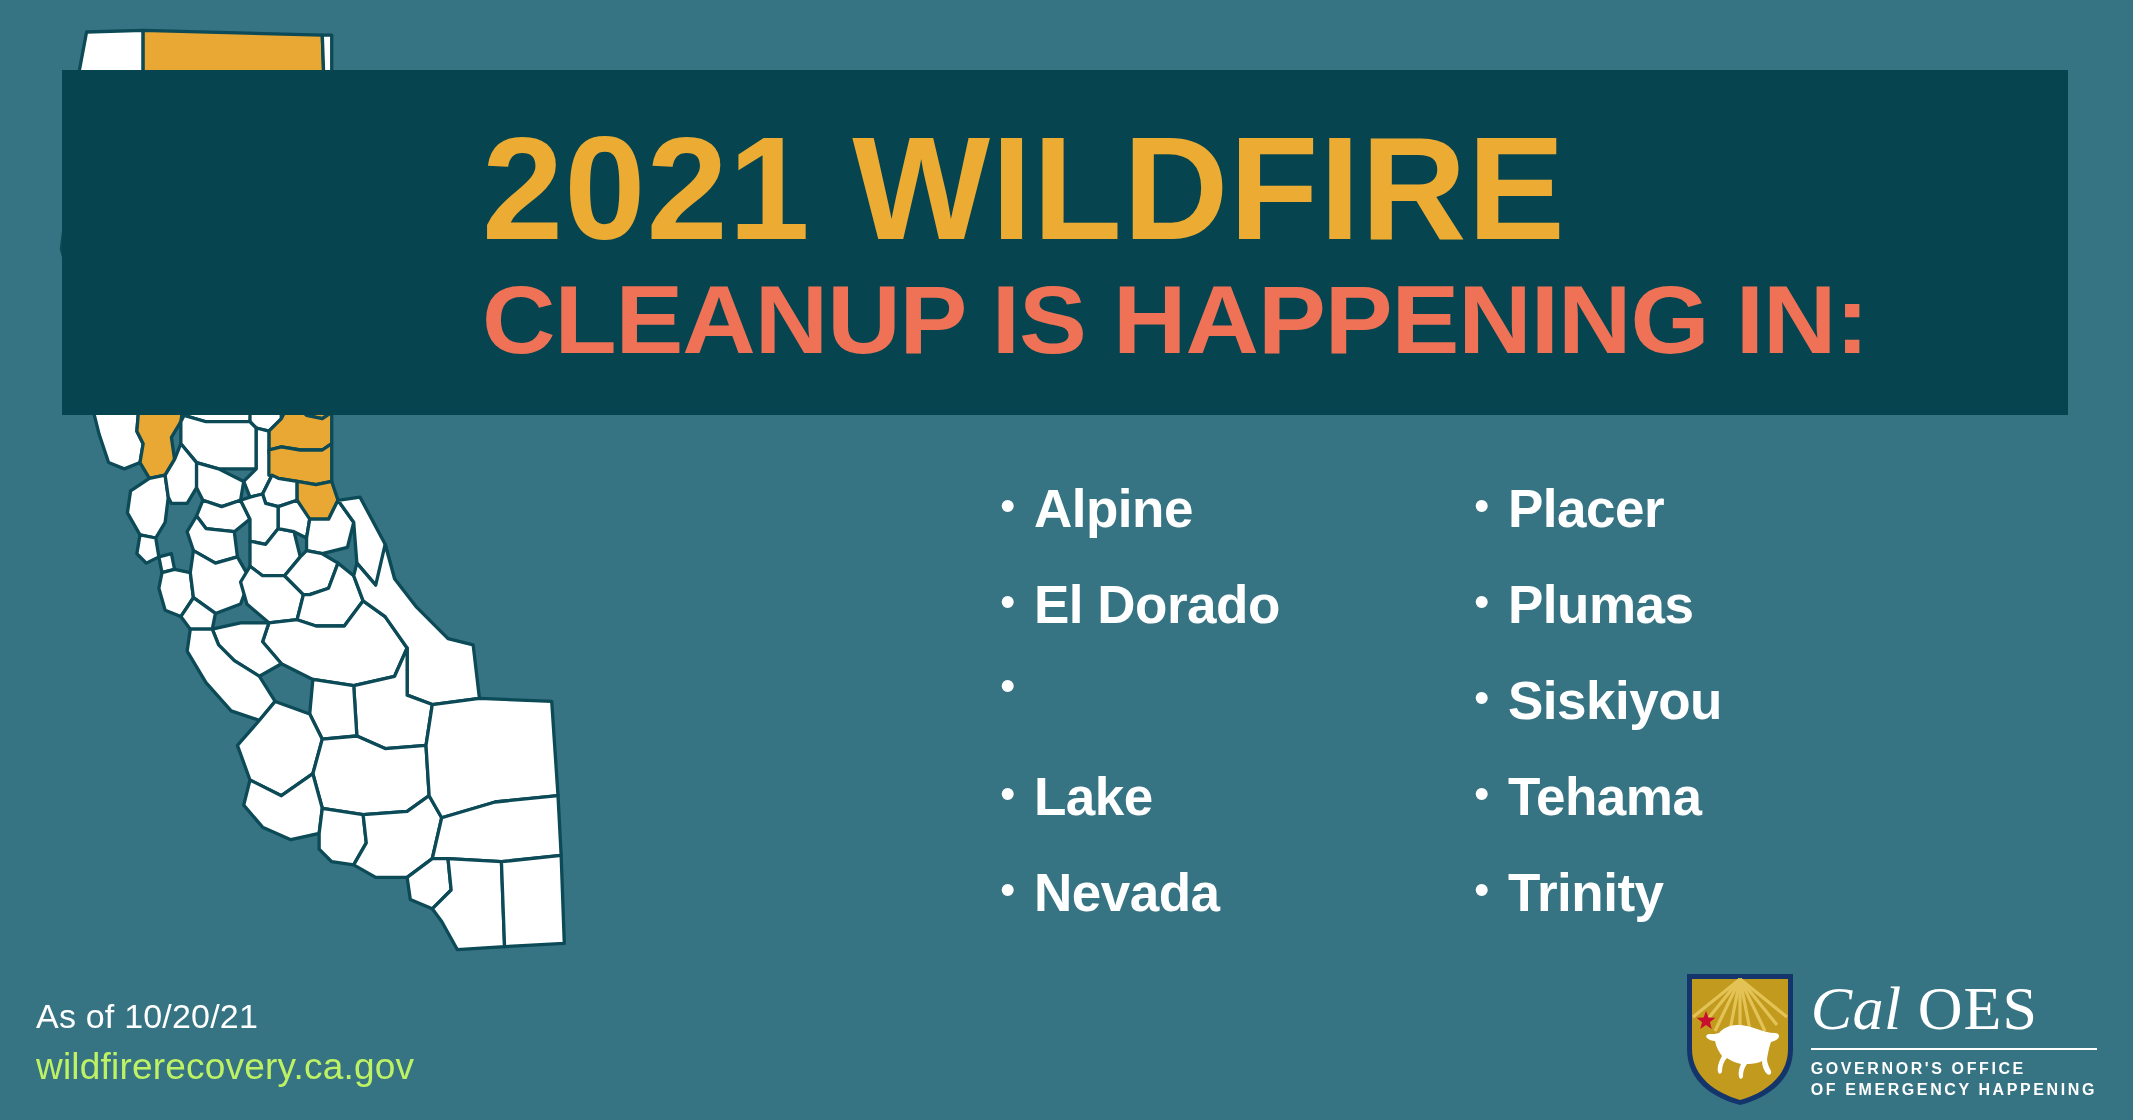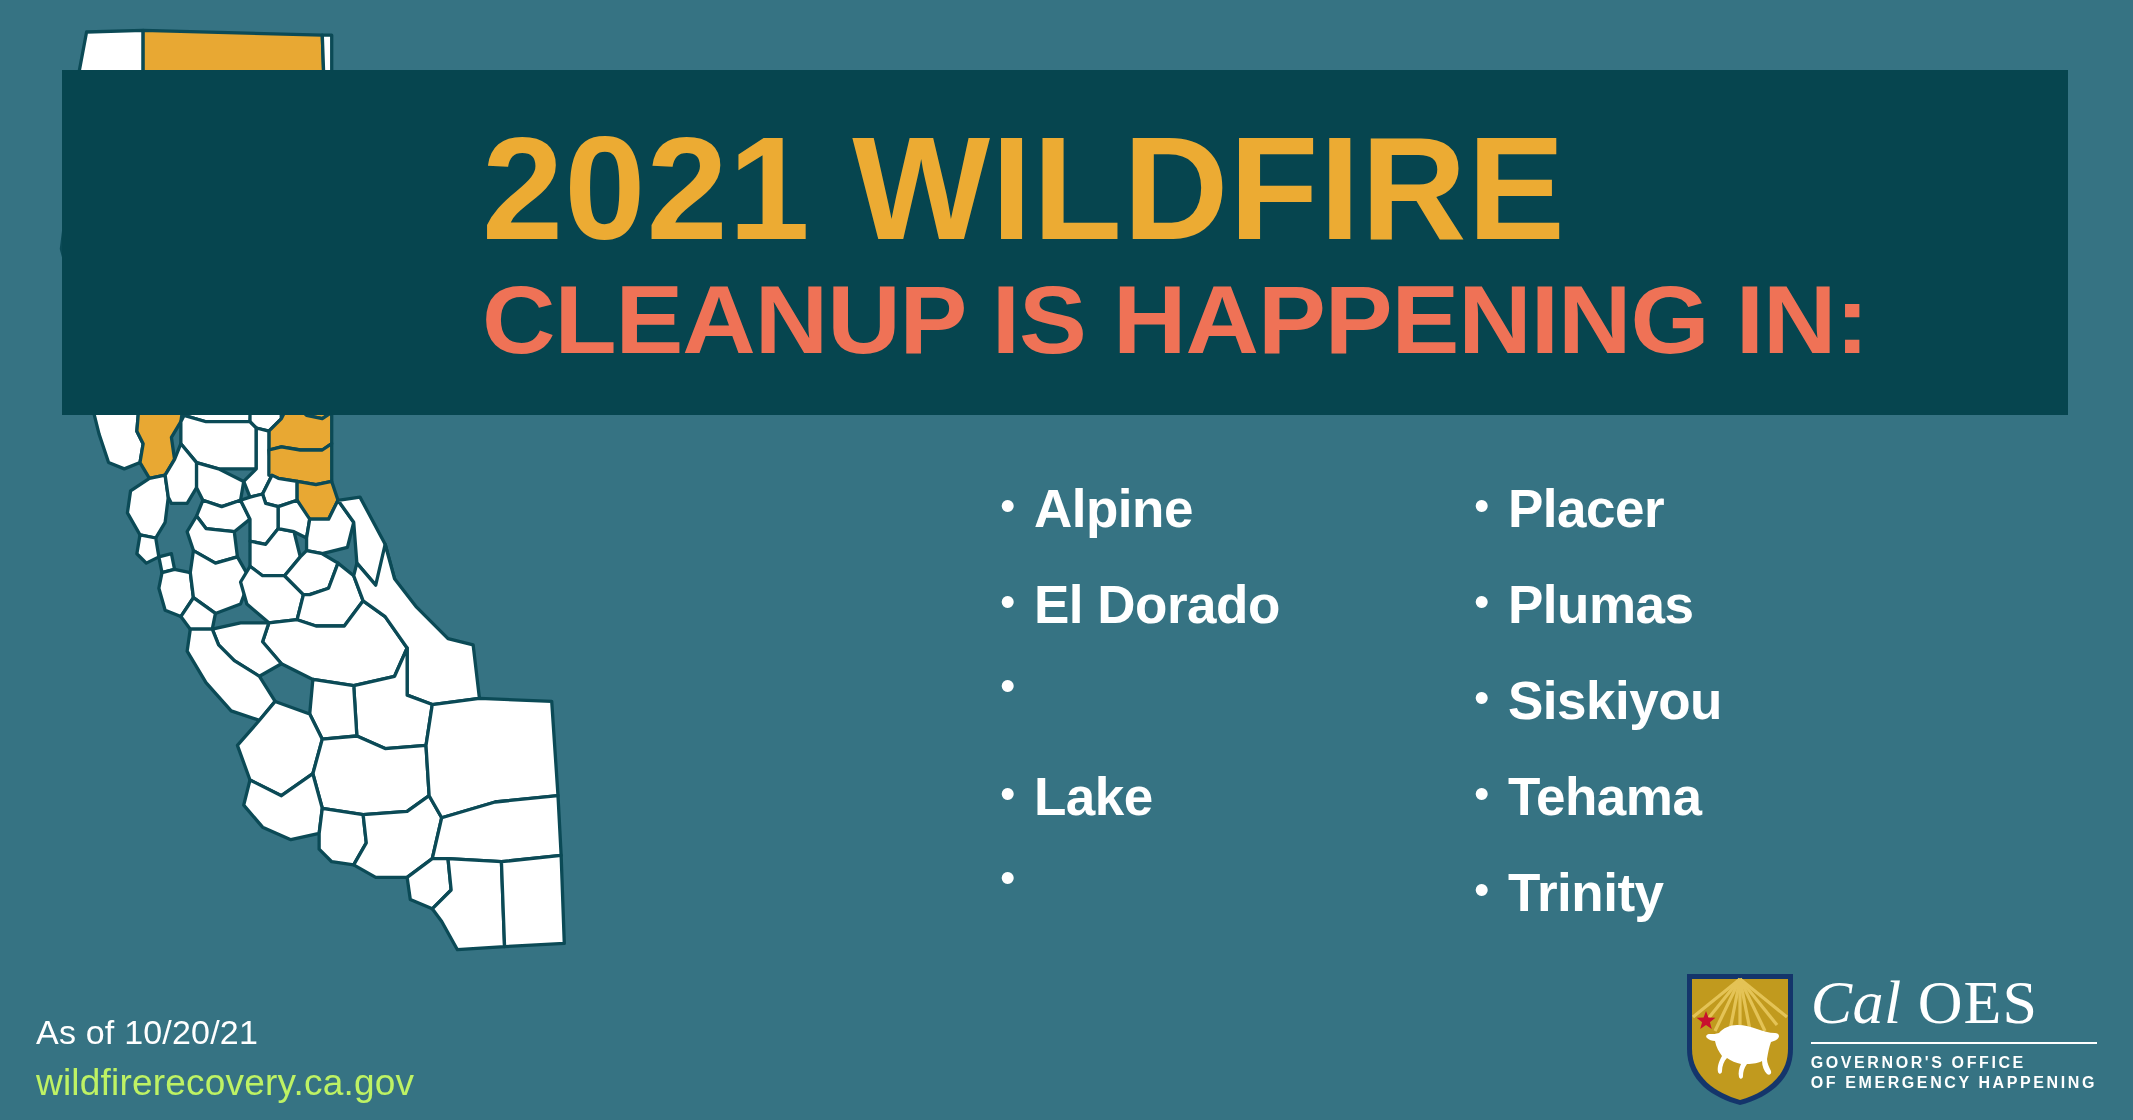--- a/index.html
+++ b/index.html
@@ -89,41 +89,41 @@
   .county-name {
     font-size:53px;
     font-weight:bold;
     letter-spacing:-0.5px;
     white-space:nowrap;
   }
 
   
   .footer-left {
     position:absolute;
-    left:36px; bottom:16px;
+    left:36px; bottom:32px;
     z-index:4;
   }
   .as-of {
     color:#FFFFFF;
     font-size:34px;
     letter-spacing:0.2px;
     margin-bottom:10px;
   }
   .site-url {
     color:#bef264;
     font-size:37px;
     letter-spacing:0.2px;
   }
 
   
   .logo {
     position:absolute;
     right:36px; bottom:14px;
     display:flex;
-    align-items:flex-start;
+    align-items:center;
     gap:16px;
     z-index:4;
   }
   .shield { width:110px; height:135px; flex:0 0 110px; }
   .shield svg { width:100%; height:100%; display:block; }
   .logo-text { display:flex; flex-direction:column; }
   .logo-wordmark {
     color:#FFFFFF;
     font-family:"Liberation Serif", serif;
     font-size:62px;
@@ -261,20 +261,21 @@
       </div>
       <div class="list-item">
         <span class="bullet"></span>
       </div>
       <div class="list-item">
         <span class="bullet"></span>
         <span class="county-name">Lake</span>
       </div>
       <div class="list-item">
         <span class="bullet"></span>
+        <span class="county-name">Nevada</span>
       </div>
     </div>
     <div class="list-col">
       <div class="list-item">
         <span class="bullet"></span>
         <span class="county-name">Placer</span>
       </div>
       <div class="list-item">
         <span class="bullet"></span>
         <span class="county-name">Plumas</span>

